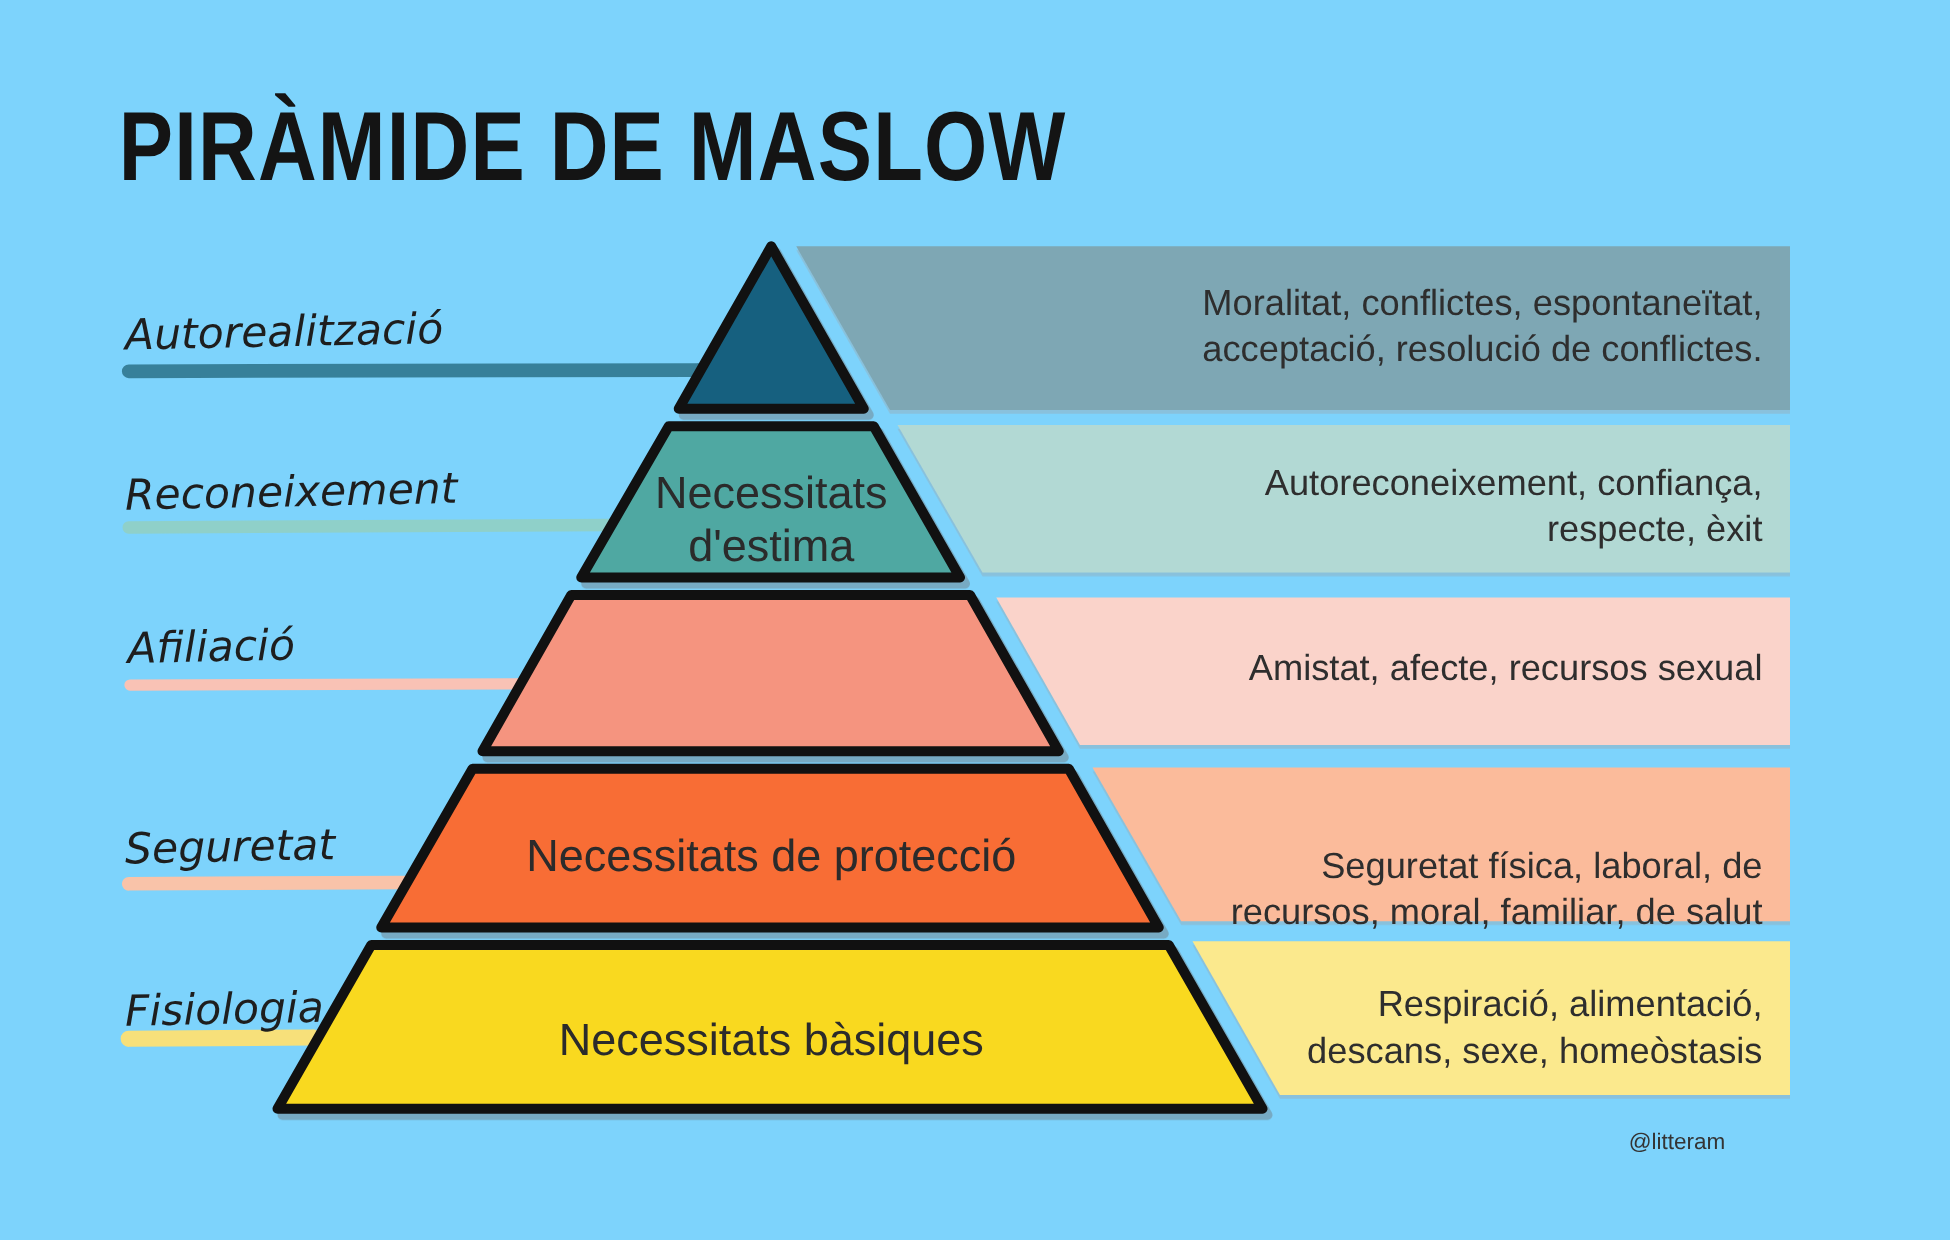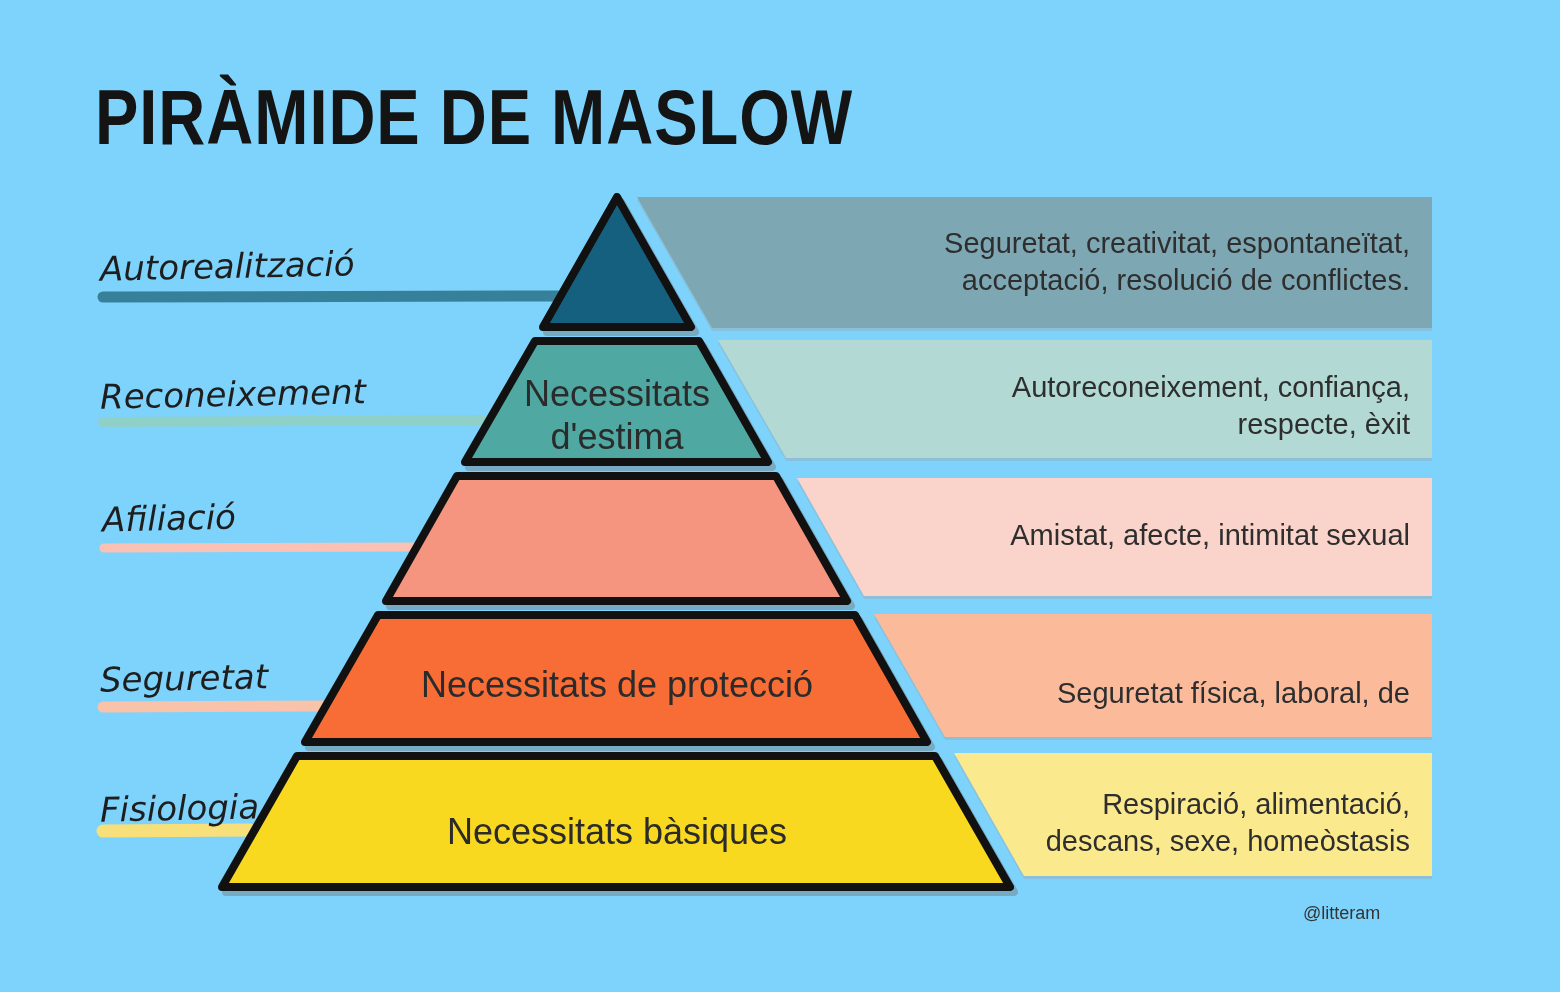--- a/index.html
+++ b/index.html
@@ -103,32 +103,33 @@
     <div>d'estima</div>
   </div>
   <div class="pyr-label" style="top:663px;">
     <div>Necessitats de protecció</div>
   </div>
   <div class="pyr-label" style="top:810px;">
     <div>Necessitats bàsiques</div>
   </div>
 
   <div class="band-text" style="top:225px;">
-    <div>Seguretat, creativitat, espontaneïtat,</div>
+    <div>Moralitat, conflictes, espontaneïtat,</div>
     <div>acceptació, resolució de conflictes.</div>
   </div>
   <div class="band-text" style="top:369px;">
     <div>Autoreconeixement, confiança,</div>
     <div>respecte, èxit</div>
   </div>
   <div class="band-text" style="top:517px;">
-    <div>Amistat, afecte, intimitat sexual</div>
+    <div>Amistat, afecte, recursos sexual</div>
   </div>
   <div class="band-text" style="top:675px;">
     <div>Seguretat física, laboral, de</div>
+    <div>recursos, moral, familiar, de salut</div>
   </div>
   <div class="band-text" style="top:786px;">
     <div>Respiració, alimentació,</div>
     <div>descans, sexe, homeòstasis</div>
   </div>
 
   <div class="credit">@litteram</div>
 
 </div>
 

